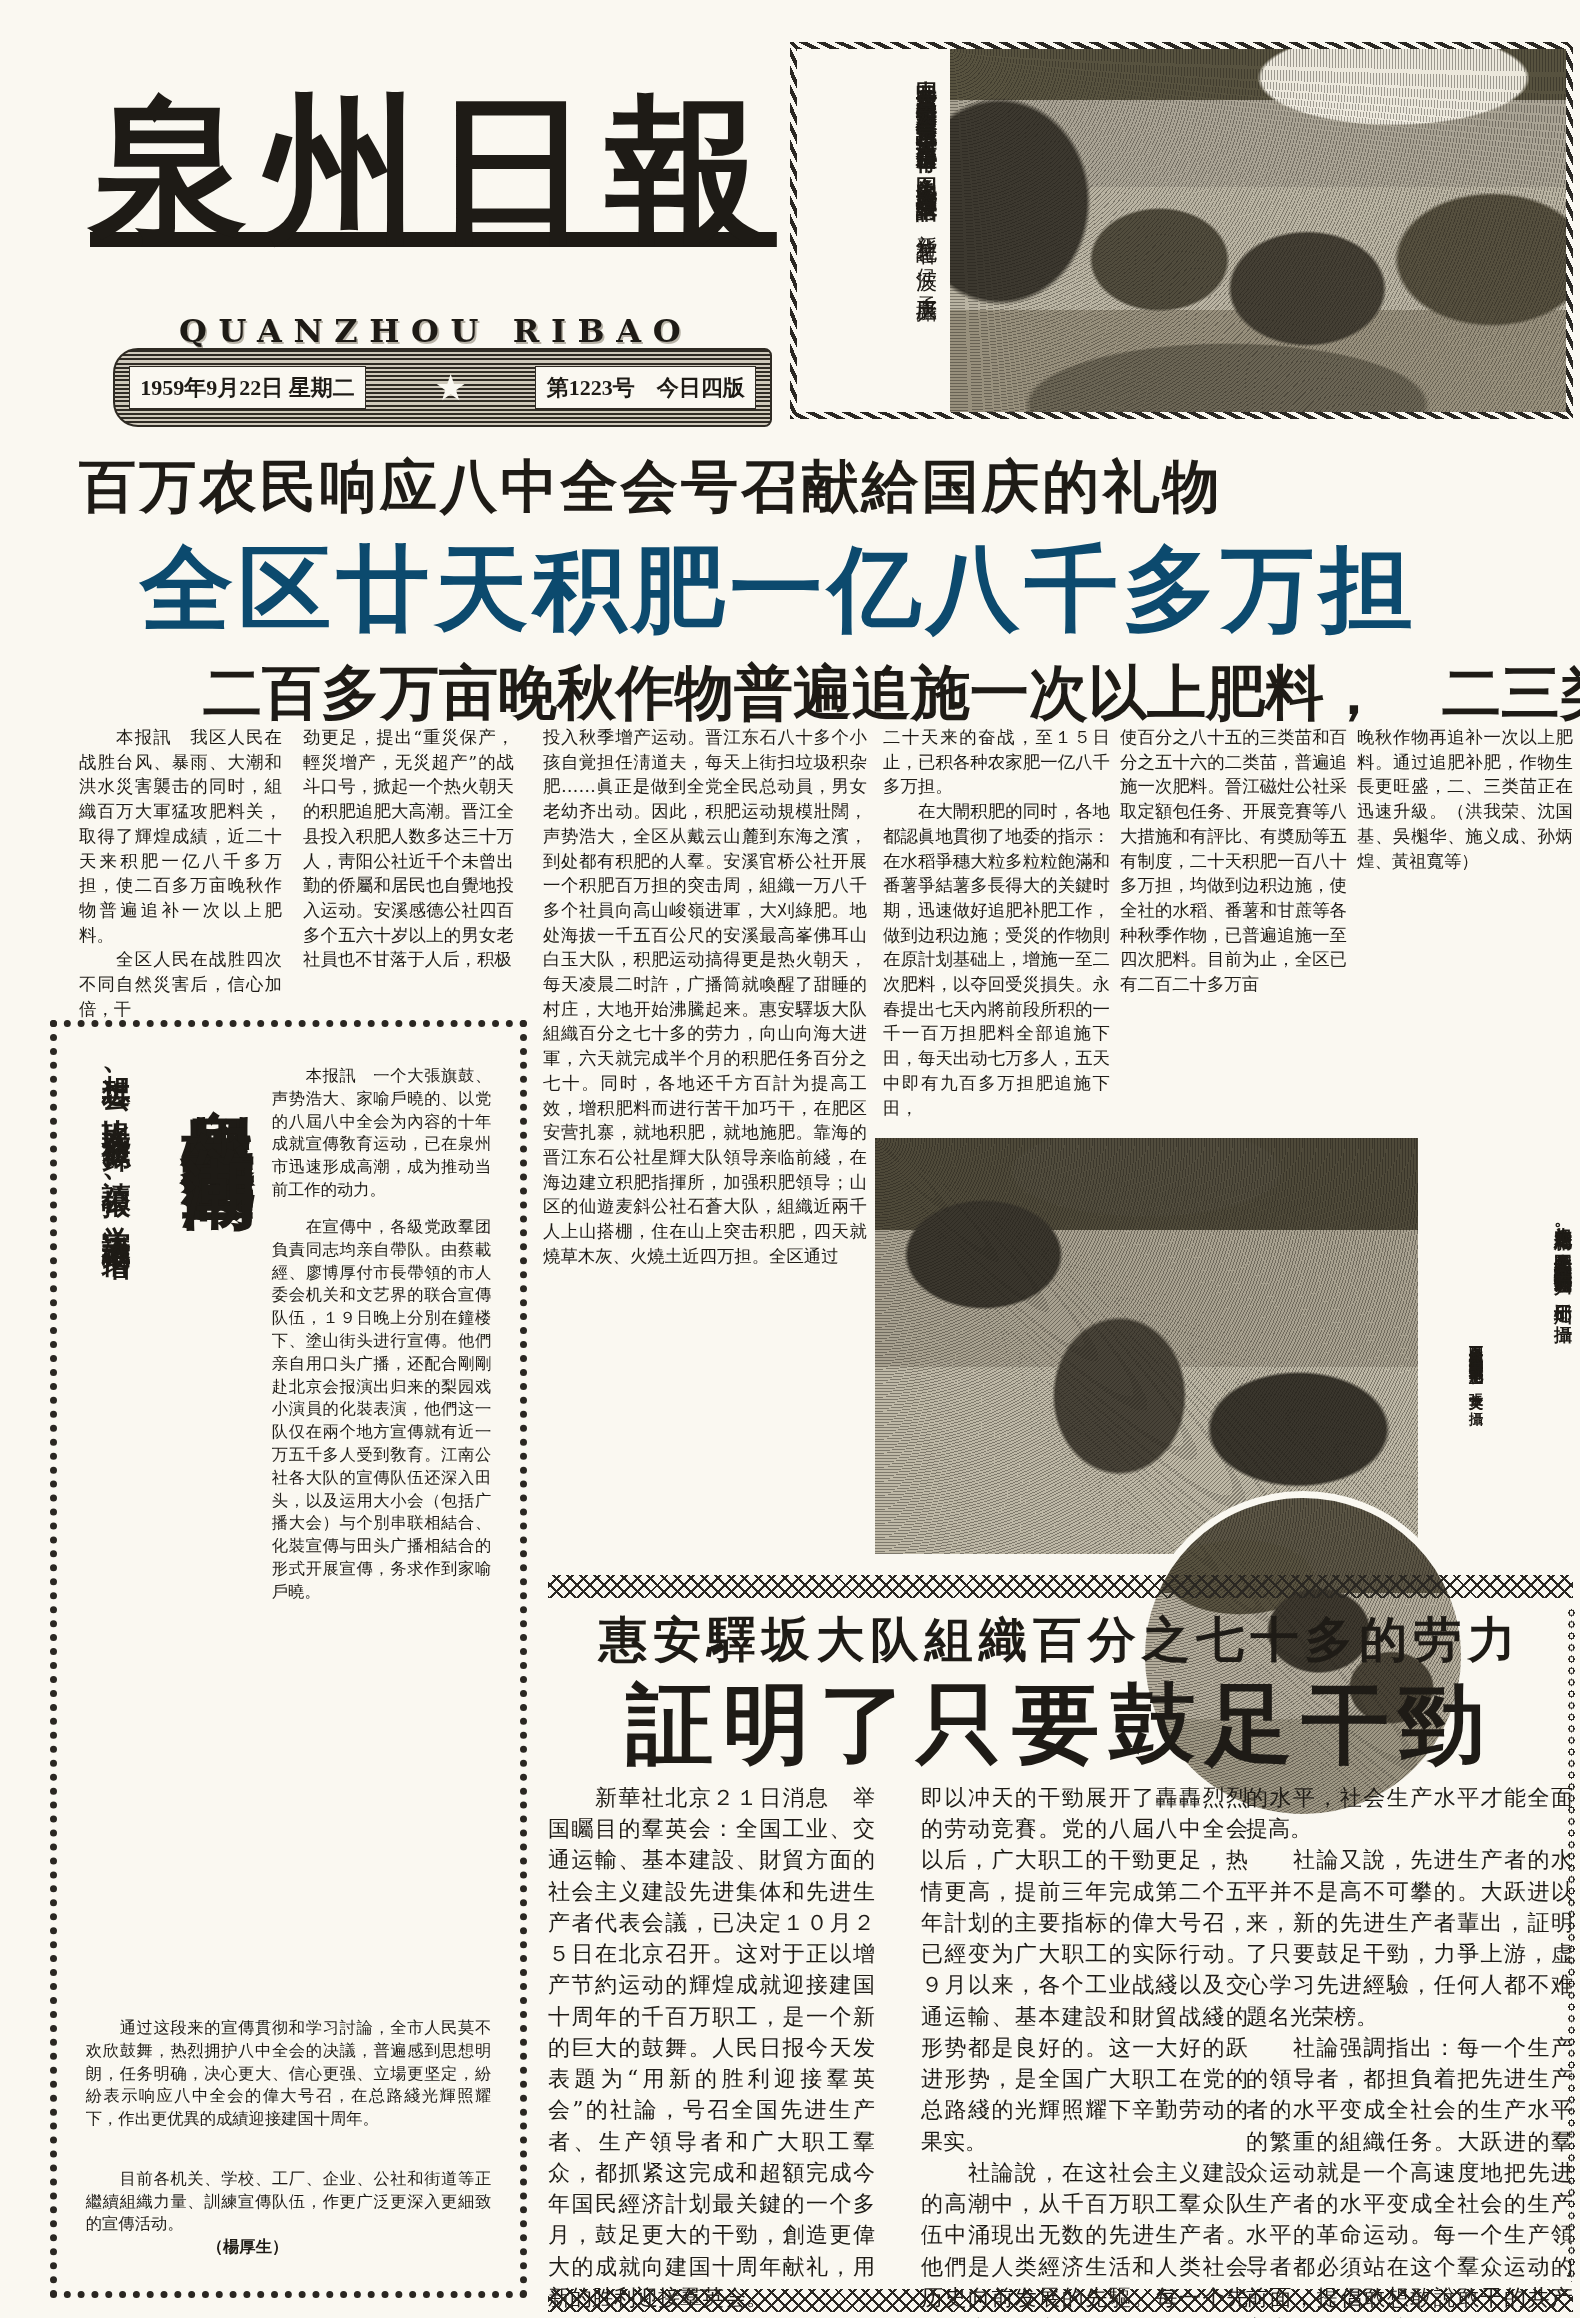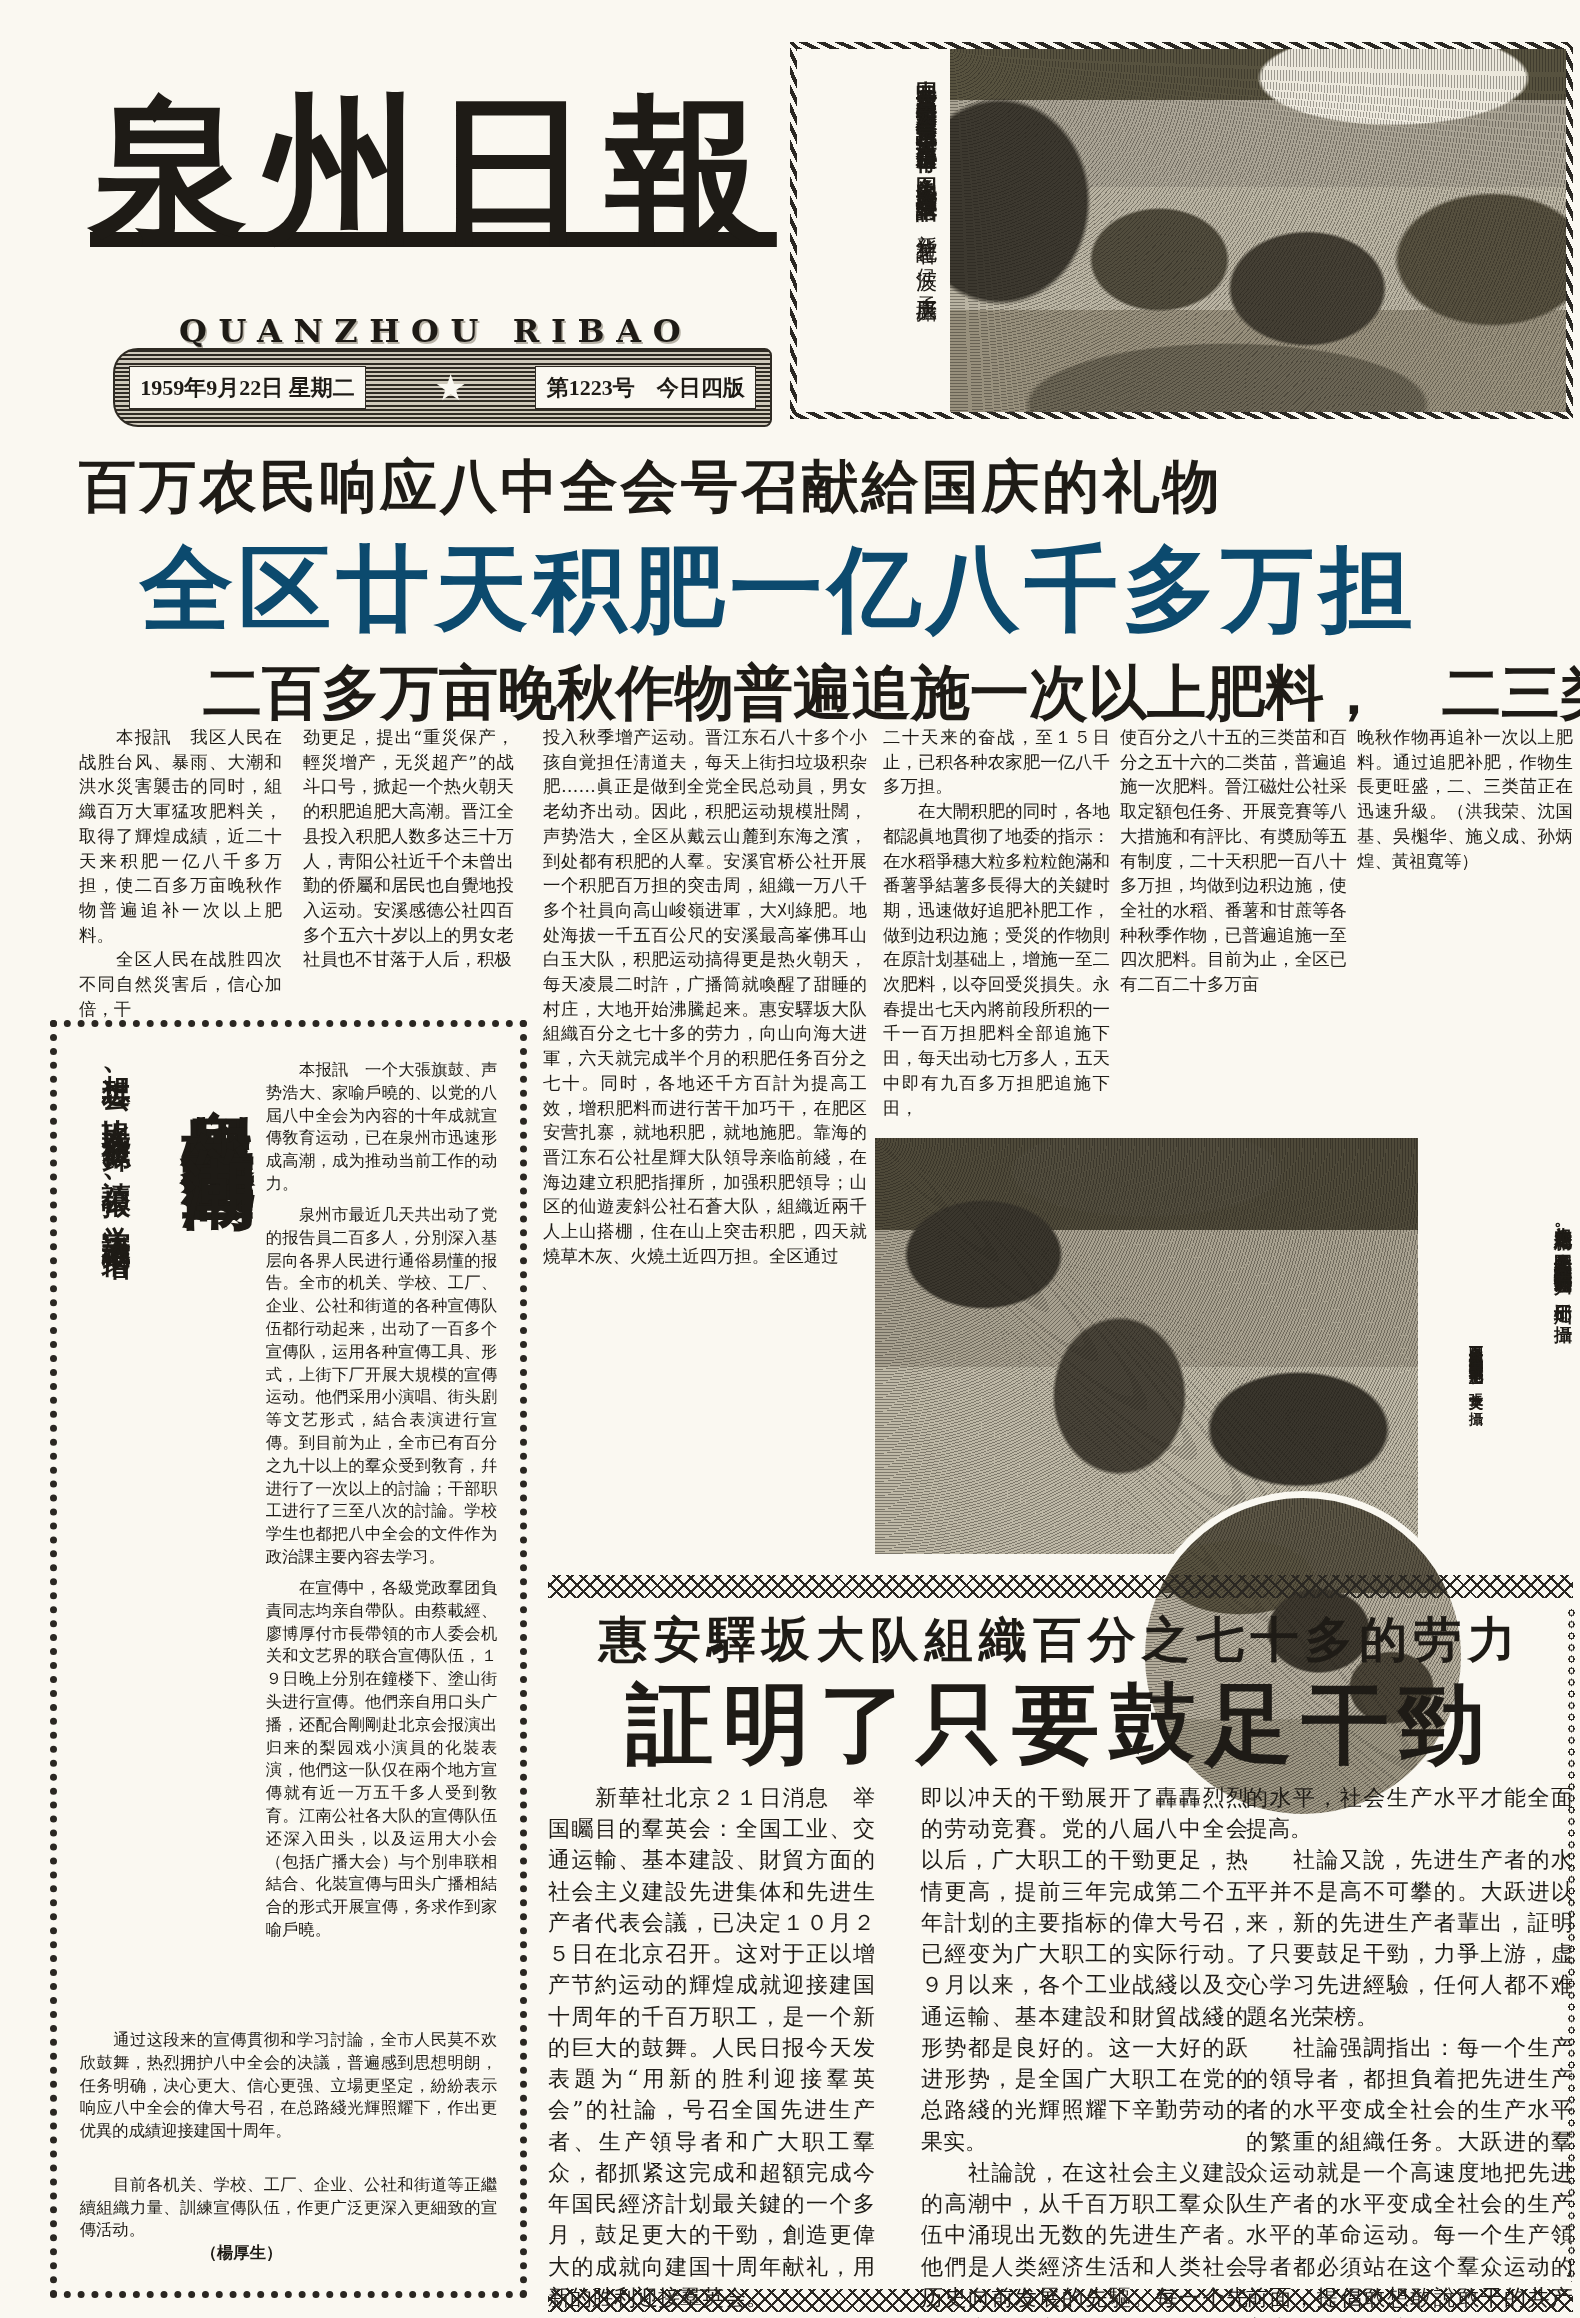--- a/index.html
+++ b/index.html
@@ -57,21 +57,21 @@
   
   .promo-box{left:50px;top:1020px;width:477px;height:1278px;box-sizing:border-box;
     border:7.4px dotted #2a2722;padding:24px 14.8px 18px 14.8px;
     display:flex;flex-direction:column;}
   .promo-row{display:flex;height:1001px;}
   .promo-slogan{width:62px;writing-mode:vertical-rl;font-size:28.5px;font-weight:700;
     letter-spacing:4.2px;line-height:1.25;}
   .promo-title{width:124px;writing-mode:vertical-rl;font-size:74px;font-weight:900;
     letter-spacing:4.2px;line-height:1.05;}
   .promo-text{flex:1;font-size:16.3px;line-height:1.4;text-align:justify;}
-  .promo-text p,.promo-bottom p{margin:8px;white-space:pre-line;}
+  .promo-text p,.promo-bottom p{margin:14px;white-space:pre-line;}
   .promo-bottom{margin-top:9.5px;font-size:16.3px;line-height:1.4;text-align:justify;}
   .promo-byline{display:inline-block;margin-left:121px;font-weight:700;}
   
   .photo-field-rect{left:875px;top:1138px;width:543px;height:416px;
     background-color:#b5af9f;
     background-image:
       repeating-radial-gradient(circle at 1.1px 1.1px, rgba(28,25,20,.4) 0 0.9px, transparent 0.9px 2.8px),
       radial-gradient(ellipse 137px 95px at 20% 28%, #3a362d 0 55%, transparent 58%),
       radial-gradient(ellipse 116px 137px at 45% 62%, #484338 0 55%, transparent 58%),
       radial-gradient(ellipse 158px 100px at 78% 70%, #39352c 0 55%, transparent 58%),
@@ -140,21 +140,20 @@
 　　在大閙积肥的同时，各地都認眞地貫彻了地委的指示：在水稻爭穗大粒多粒粒飽滿和番薯爭結薯多長得大的关鍵时期，迅速做好追肥补肥工作，做到边积边施；受災的作物則在原計划基础上，增施一至二次肥料，以夺回受災損失。永春提出七天內將前段所积的一千一百万担肥料全部追施下田，每天出动七万多人，五天中即有九百多万担肥追施下田，</div>
   <div class="abs cn-body col5">使百分之八十五的三类苗和百分之五十六的二类苗，普遍追施一次肥料。晉江磁灶公社采取定額包任务、开展竞賽等八大措施和有評比、有奬励等五有制度，二十天积肥一百八十多万担，均做到边积边施，使全社的水稻、番薯和甘蔗等各种秋季作物，已普遍追施一至四次肥料。目前为止，全区已有二百二十多万亩</div>
   <div class="abs cn-body col6">晚秋作物再追补一次以上肥料。通过追肥补肥，作物生長更旺盛，二、三类苗正在迅速升級。（洪我荣、沈国基、吳櫆华、施义成、孙炳煌、黃祖寬等）</div>
 
   <div class="abs promo-box">
     <div class="promo-row">
       <div class="promo-slogan">想过去、比現在前途似錦　讀公报、学决議干劲倍增</div>
       <div class="promo-title">泉州掀起十年成就宣传高潮</div>
       <div class="promo-text">
         <p>　　本报訊　一个大張旗鼓、声势浩大、家喻戶曉的、以党的八屆八中全会为內容的十年成就宣傳敎育运动，已在泉州市迅速形成高潮，成为推动当前工作的动力。</p>
-        <p>　　泉州市最近几天共出动了党的报告員二百多人，分別深入基层向各界人民进行通俗易懂的报告。全市的机关、学校、工厂、企业、公社和街道的各种宣傳队伍都行动起来，出动了一百多个宣傳队，运用各种宣傳工具、形式，上街下厂开展大規模的宣傳运动。他們采用小演唱、街头剧等文艺形式，結合表演进行宣傳。到目前为止，全市已有百分之九十以上的羣众受到敎育，幷进行了一次以上的討論；干部职工进行了三至八次的討論。学校学生也都把八中全会的文件作为政治課主要內容去学习。</p>
         <p>　　在宣傳中，各級党政羣团負責同志均亲自帶队。由蔡載經、廖博厚付市長帶領的市人委会机关和文艺界的联合宣傳队伍，１９日晚上分別在鐘楼下、塗山街头进行宣傳。他們亲自用口头广播，还配合剛剛赴北京会报演出归来的梨园戏小演員的化裝表演，他們这一队仅在兩个地方宣傳就有近一万五千多人受到敎育。江南公社各大队的宣傳队伍还深入田头，以及运用大小会（包括广播大会）与个別串联相結合、化裝宣傳与田头广播相結合的形式开展宣傳，务求作到家喻戶曉。</p>
       </div>
     </div>
     <div class="promo-bottom">
       <p>　　通过这段来的宣傳貫彻和学习討論，全市人民莫不欢欣鼓舞，热烈拥护八中全会的决議，普遍感到思想明朗，任务明确，决心更大、信心更强、立場更坚定，紛紛表示响应八中全会的偉大号召，在总路綫光輝照耀下，作出更优異的成績迎接建国十周年。</p>
       <p>
         <span>　　目前各机关、学校、工厂、企业、公社和街道等正繼續組織力量、訓練宣傳队伍，作更广泛更深入更細致的宣傳活动。</span>
         <span class="promo-byline">（楊厚生）</span>
       </p>
     </div>

